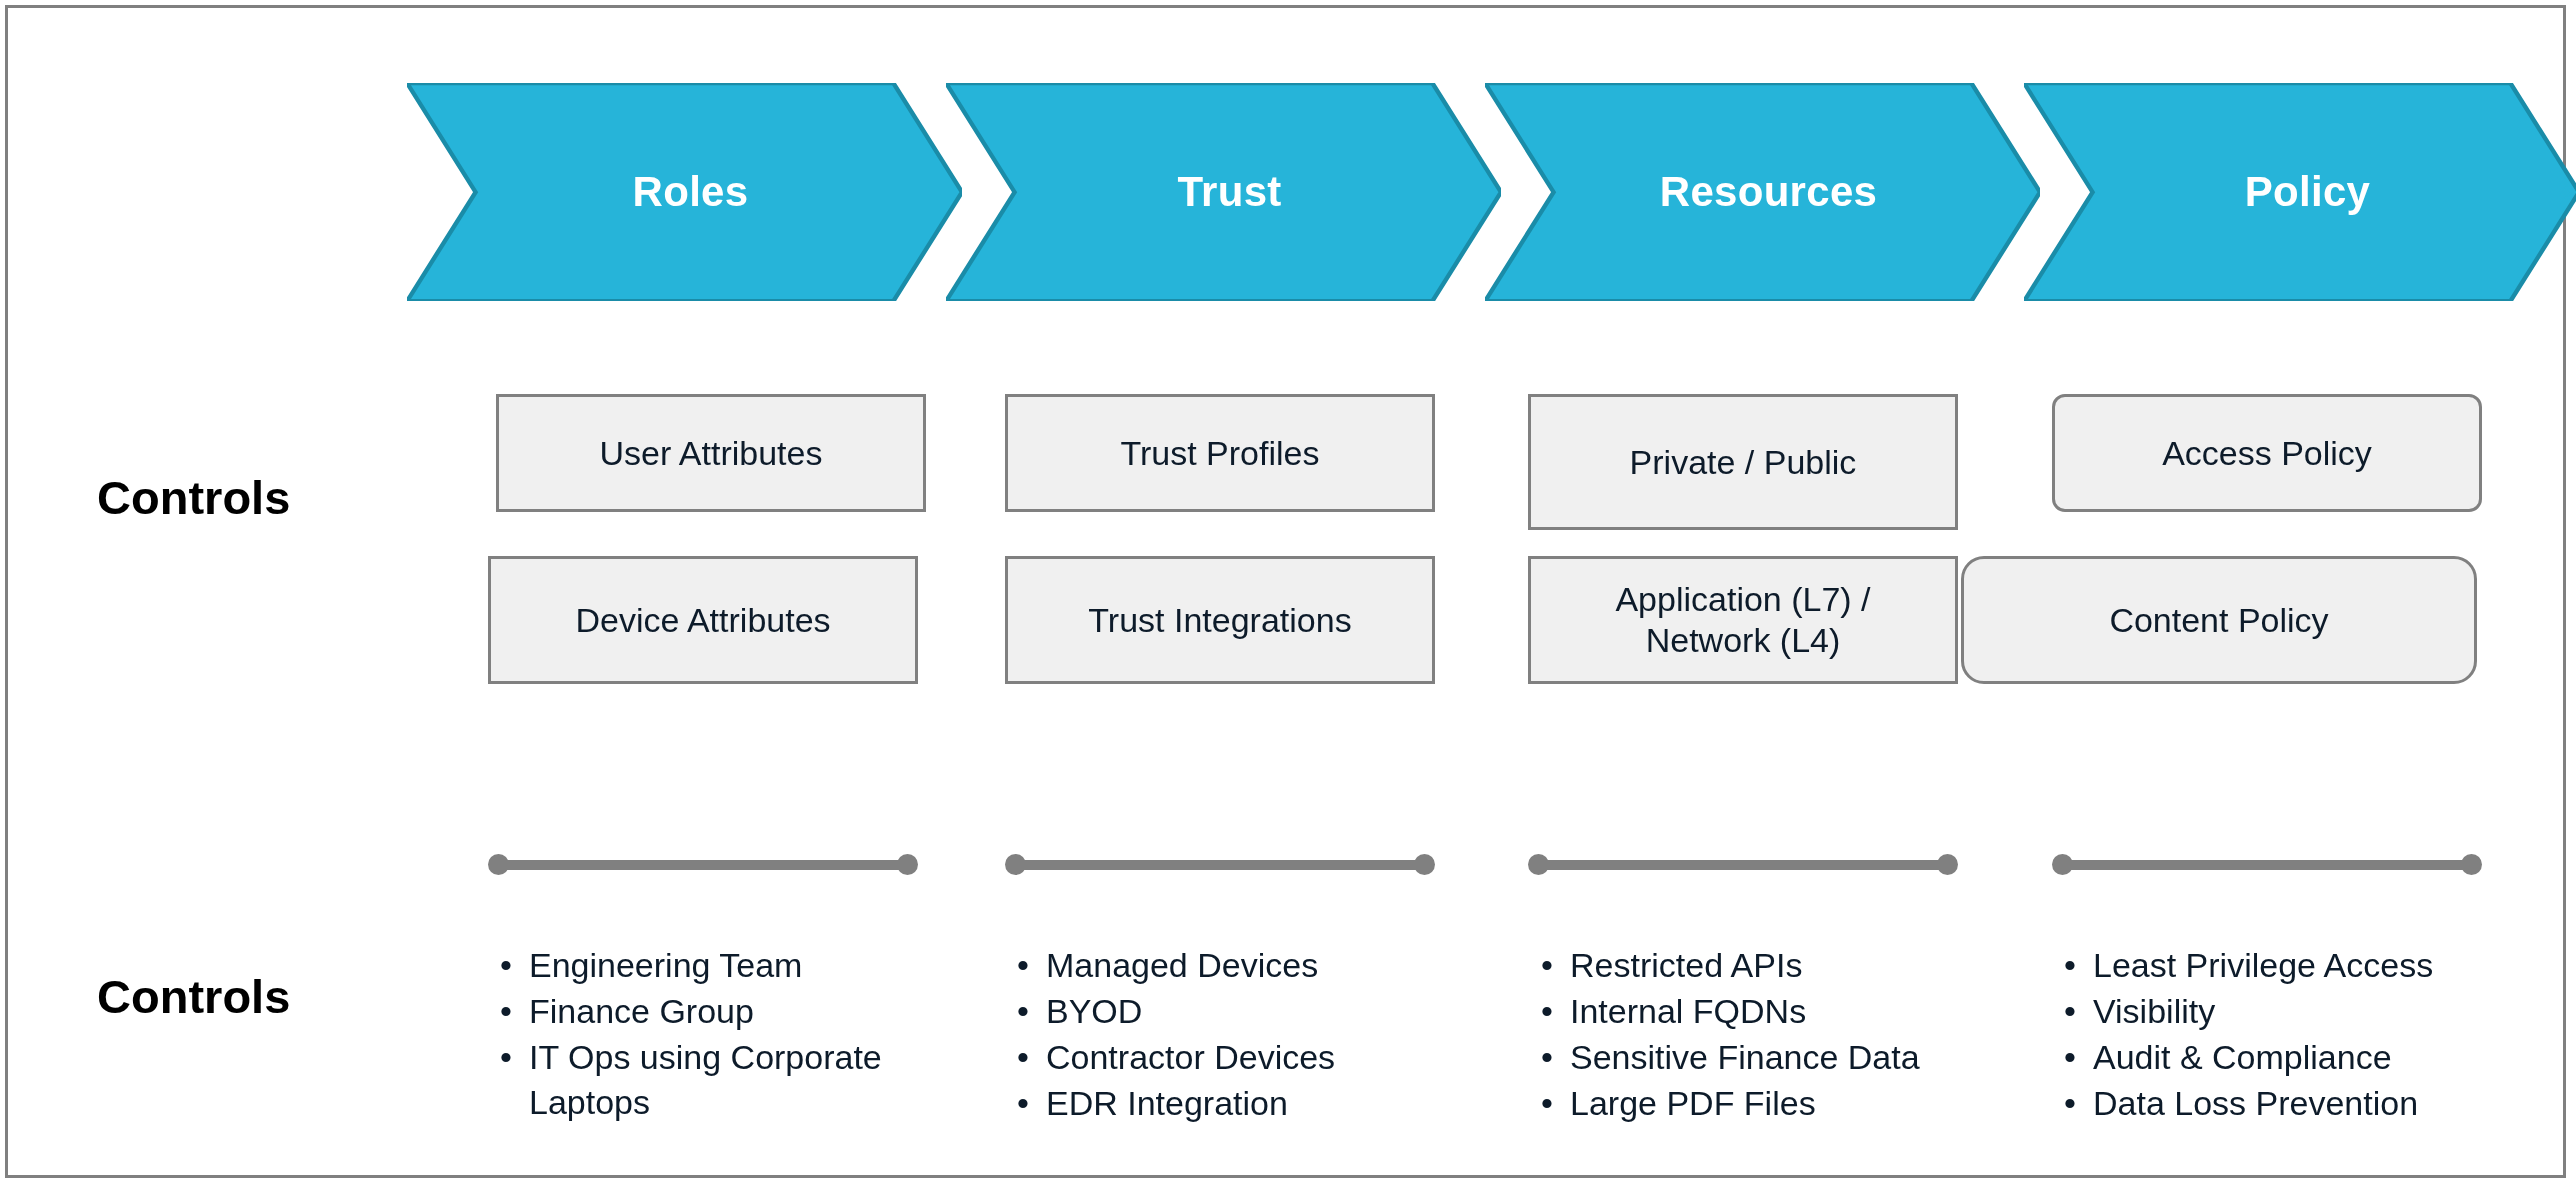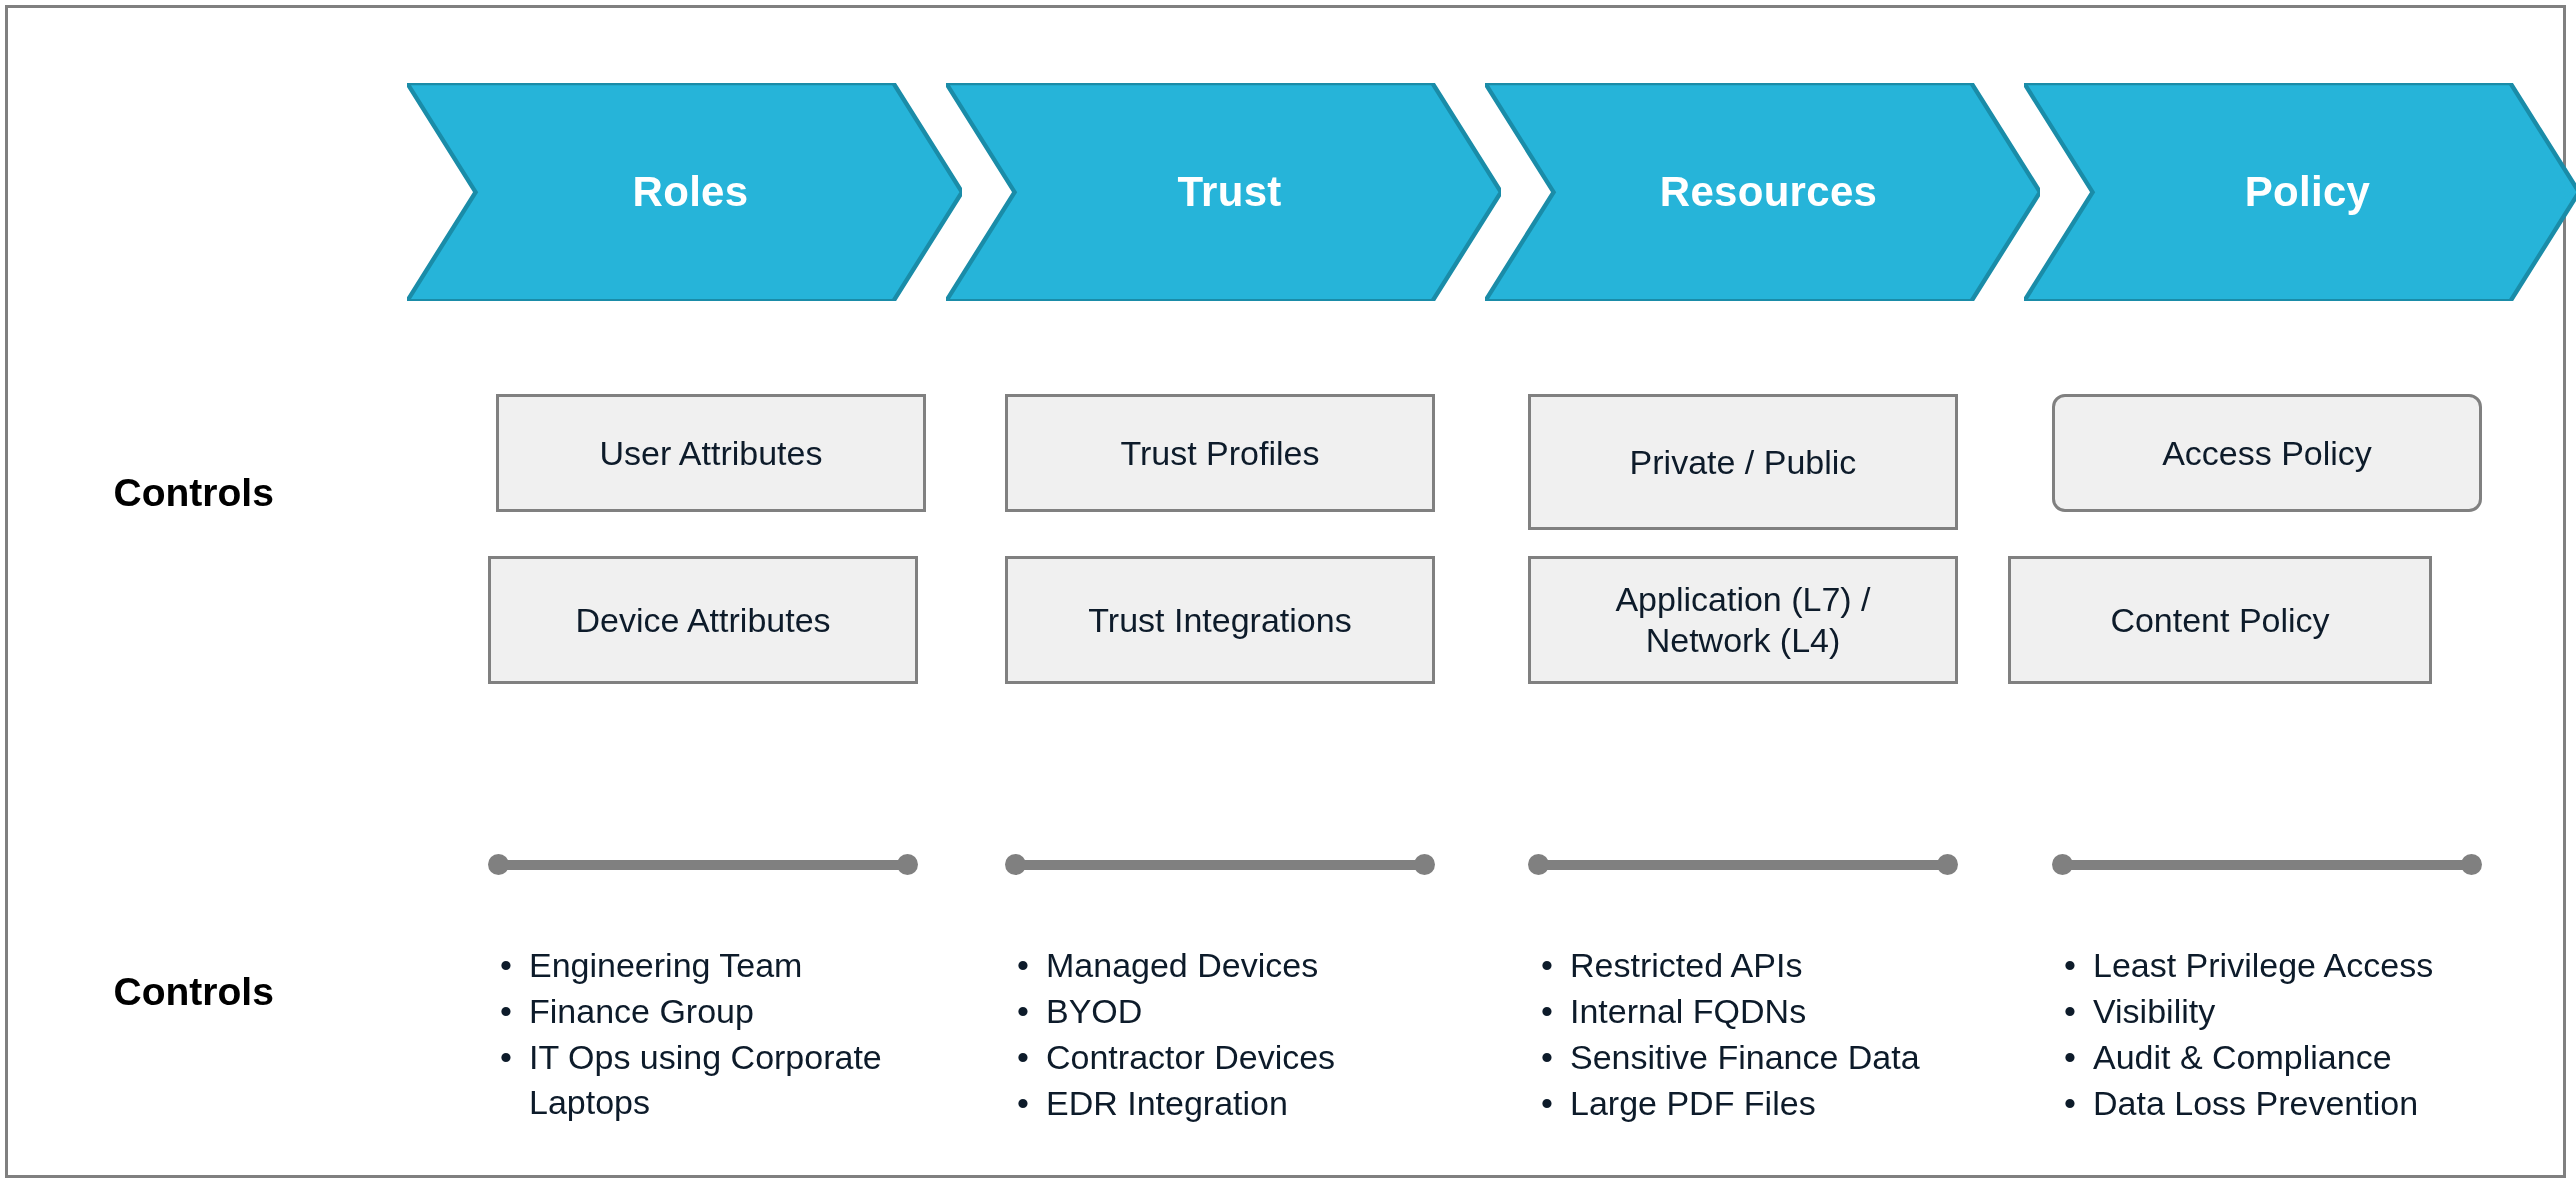--- a/index.html
+++ b/index.html
@@ -54,21 +54,21 @@
     font-weight: bold;
     letter-spacing: 0.3px;
     text-align: center;
     margin-left: 12px;
     white-space: nowrap;
   }
 
   
   .row-label {
     position: absolute;
-    font-size: 39px;
+    font-size: 47px;
     font-weight: bold;
     color: #000000;
     text-align: center;
     line-height: 1.22;
     width: 349px;
     left: 11.2px;
   }
   #label-controls-options { top: 461px; }
   #label-example-controls { top: 960px; }
 
@@ -176,21 +176,21 @@
   </div>
 
   <div id="boxes-layer">
       <div class="option-box" style="left: 480px; top: 386px; width: 430px; height: 118px; margin-left: 8px;">User Attributes</div>
       <div class="option-box" style="left: 480px; top: 548px; width: 430px; height: 128px;">Device Attributes</div>
       <div class="option-box" style="left: 997px; top: 386px; width: 430px; height: 118px;">Trust Profiles</div>
       <div class="option-box" style="left: 997px; top: 548px; width: 430px; height: 128px;">Trust Integrations</div>
       <div class="option-box" style="left: 1520px; top: 386px; width: 430px; height: 136px;">Private / Public</div>
       <div class="option-box" style="left: 1520px; top: 548px; width: 430px; height: 128px;">Application (L7) /<br>Network (L4)</div>
       <div class="option-box" style="left: 2044px; top: 386px; width: 430px; height: 118px; border-radius: 13px;">Access Policy</div>
-      <div class="option-box" style="left: 2000px; top: 548px; width: 424px; height: 128px;">Content Policy</div>
+      <div class="option-box" style="left: 1953px; top: 548px; width: 516px; height: 128px; border-radius: 23px;">Content Policy</div>
     </div>
   <div id="connectors-layer">
       <div class="connector" style="left: 480px; top: 846px; width: 430px;">
         <div class="bar"></div>
         <div class="dot left"></div>
         <div class="dot right"></div>
       </div>
       <div class="connector" style="left: 997px; top: 846px; width: 430px;">
         <div class="bar"></div>
         <div class="dot left"></div>

